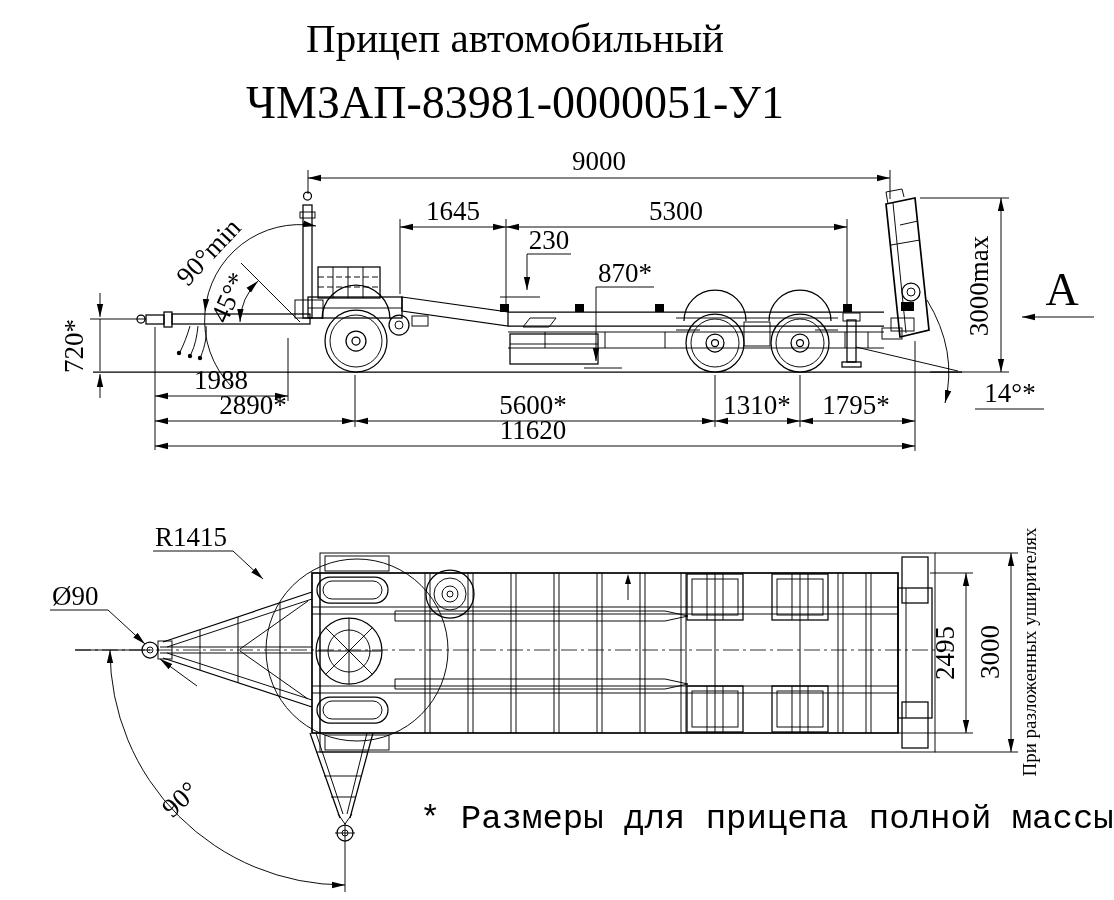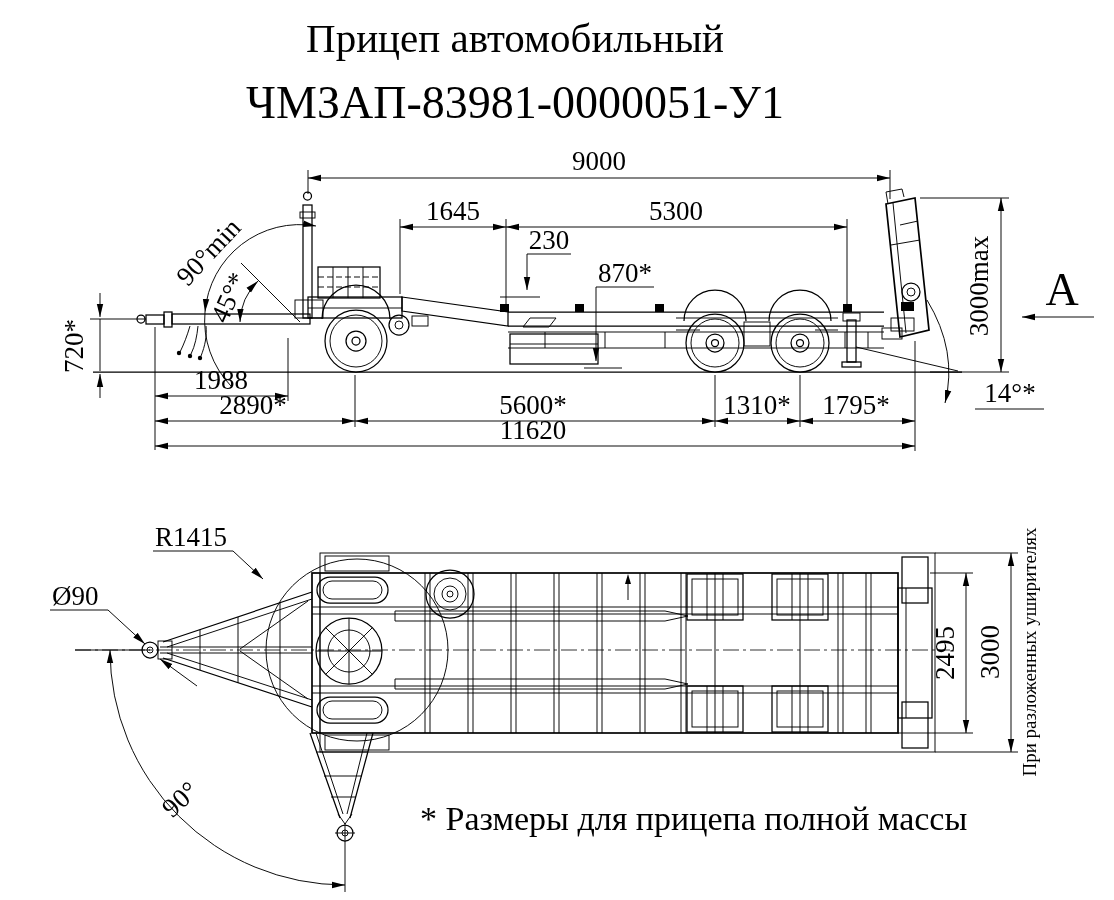--- a/index.html
+++ b/index.html
@@ -1,21 +1,21 @@
 <!DOCTYPE html>
 <html><head>
 <meta charset="utf-8">
 <style>
   html,body{margin:0;padding:0;background:#fff;}
   .sheet{position:relative;width:1114px;height:900px;background:#ffffff;overflow:hidden;
          font-family:"Liberation Serif","DejaVu Serif",serif;color:#000;}
   .title-line{position:absolute;left:0;width:1030px;text-align:center;white-space:nowrap;}
   .title-1{top:14px;font-size:41px;}
   .title-2{top:76px;font-size:46px;}
-  .footnote{position:absolute;left:420px;top:800px;font-size:34px;white-space:nowrap;}
+  .footnote{position:absolute;left:420px;top:800px;font-size:34px;white-space:nowrap;font-family:Liberation Mono, monospace;}
   svg{position:absolute;left:0;top:0;}
   svg text{font-family:"Liberation Serif","DejaVu Serif",serif;fill:#000;}
   .t27{font-size:27px;}
   .t46{font-size:46px;}
   .t19{font-size:19px;}
   .o{stroke:#000;fill:none;stroke-width:1.7;}
   .m{stroke:#000;fill:none;stroke-width:1.25;}
   .n{stroke:#000;fill:none;stroke-width:0.95;}
   .d{stroke:#000;fill:none;stroke-width:0.95;}
   .cl{stroke:#000;fill:none;stroke-width:0.8;stroke-dasharray:16 4 3 4;}

